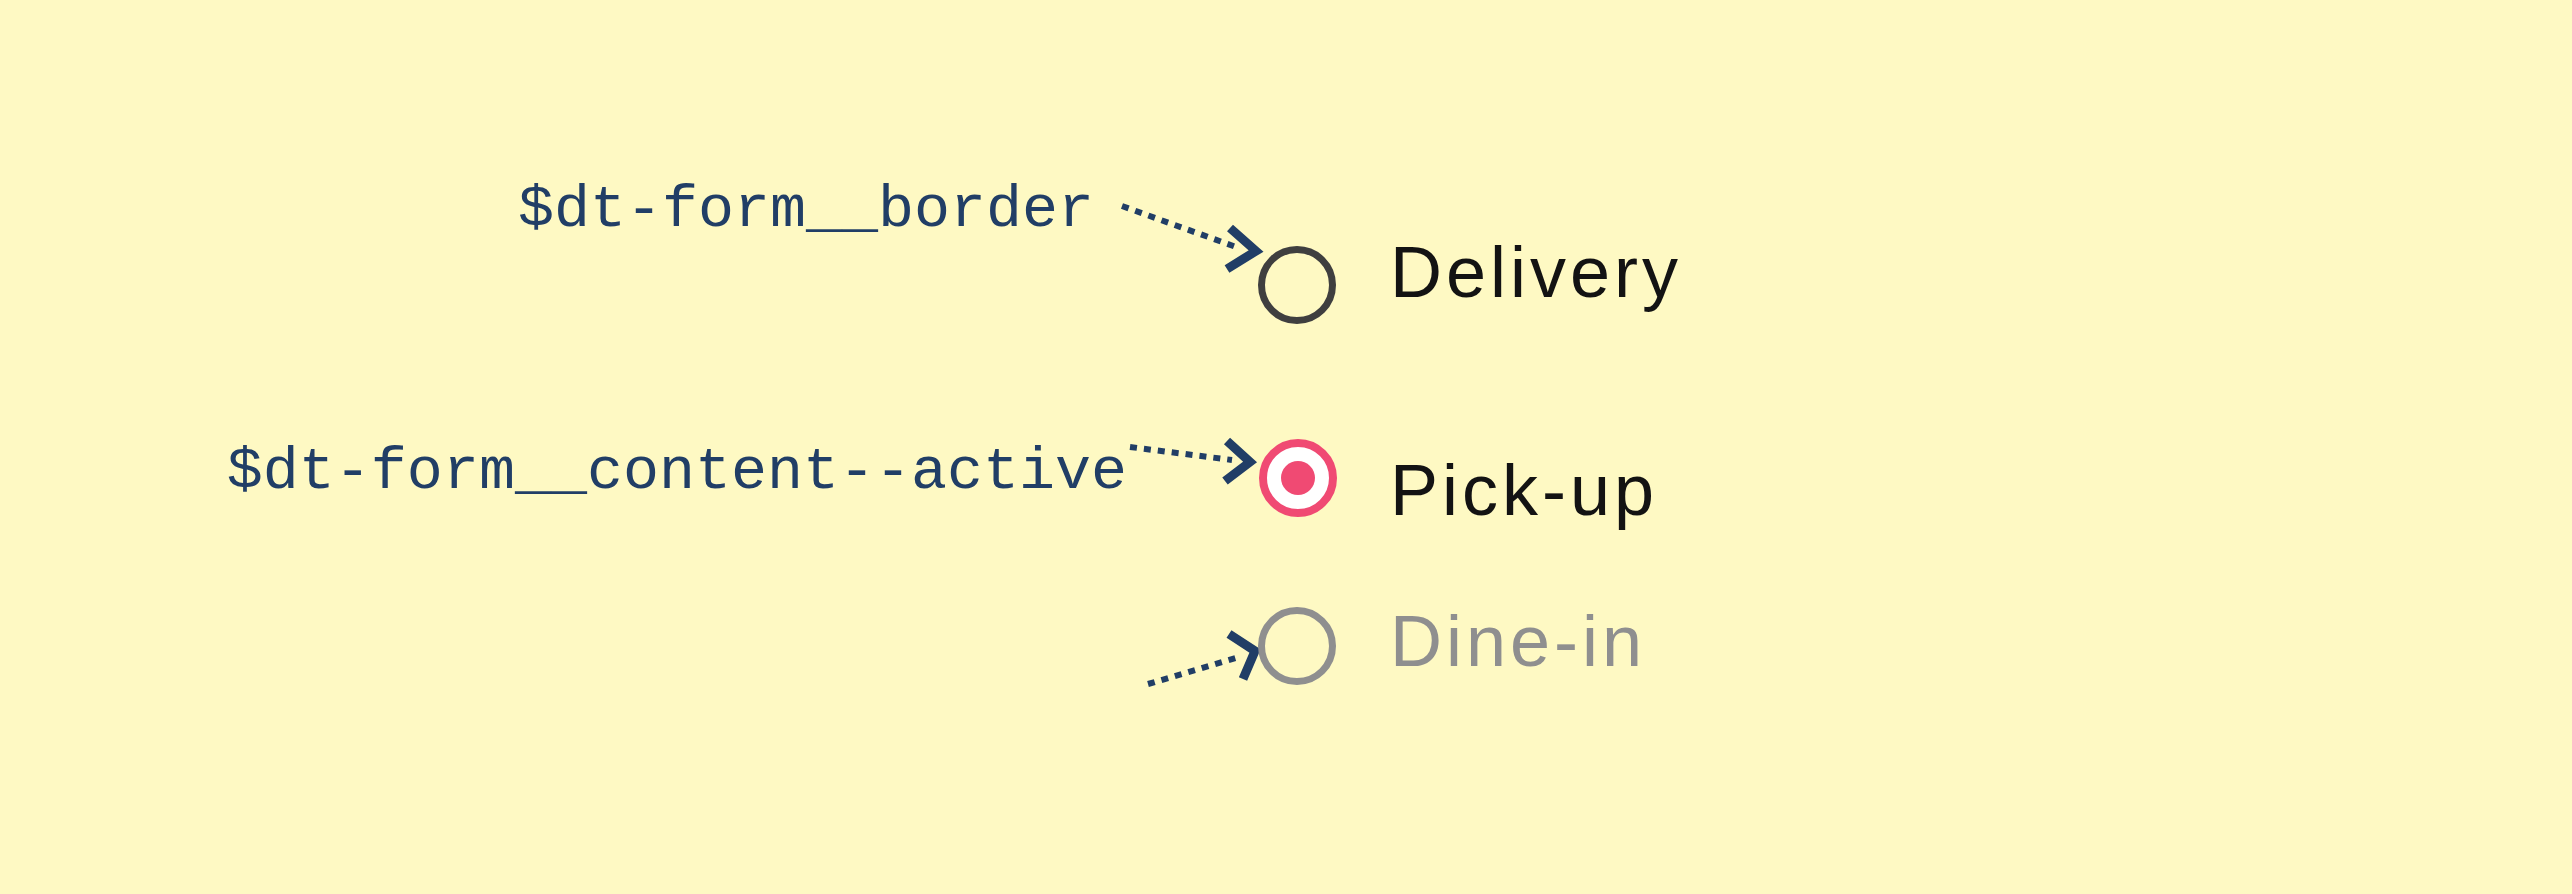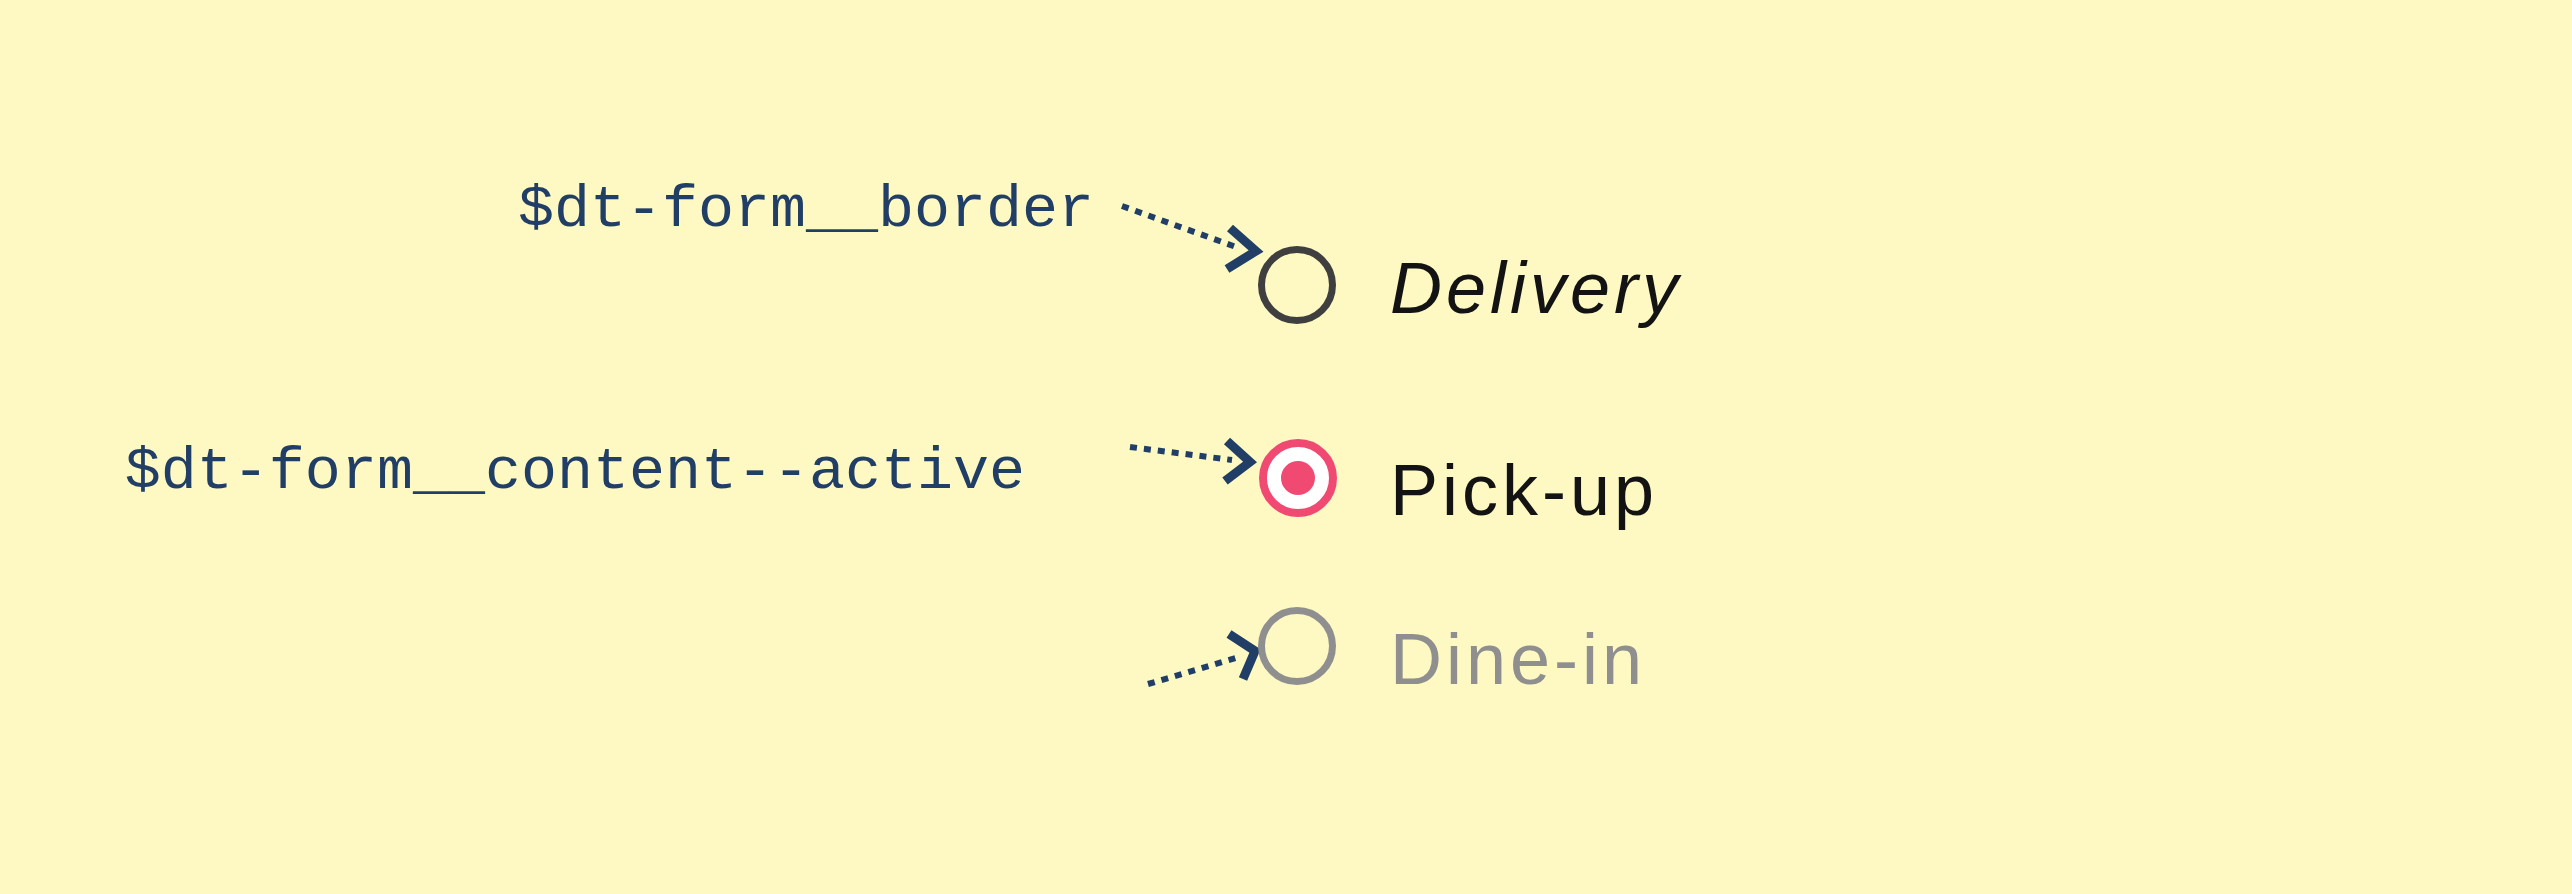--- a/index.html
+++ b/index.html
@@ -19,21 +19,21 @@
   .token {
     position: absolute;
     font-family: "Liberation Mono", monospace;
     font-size: 60px;
     line-height: 72px;
     color: #213E66;
     white-space: nowrap;
     text-align: right;
   }
   .token.t1 { right: 1478px; top: 174px; }
-  .token.t2 { right: 1547px; top: 436px; }
+  .token.t2 { right: 1445px; top: 436px; }
   .token.t3 { right: 1432px; top: 644px; }
 
   
   .arrows {
     position: absolute;
     left: 0; top: 0;
     width: 2572px; height: 894px;
     pointer-events: none;
   }
   .arrows .dash {
@@ -75,23 +75,23 @@
     left: 1390px;
     height: 80px;
     display: flex;
     align-items: center;
     font-size: 72px;
     font-weight: 500;
     letter-spacing: 4px;
     color: #131313;
     white-space: nowrap;
   }
-  .opt-label.l1 { top: 248px; font-style: italic; }
+  .opt-label.l1 { top: 232px; }
   .opt-label.l2 { top: 450px; }
-  .opt-label.l3 { top: 619px; color: #8F8F8F; }
+  .opt-label.l3 { top: 601px; color: #8F8F8F; }
 </style>
 </head>
 <body>
 
 <div class="canvas">
 
   <div class="token t1">$dt-form__border</div>
   <div class="token t2">$dt-form__content--active</div>
 
   <svg class="arrows" viewBox="0 0 2572 894" xmlns="http://www.w3.org/2000/svg">

